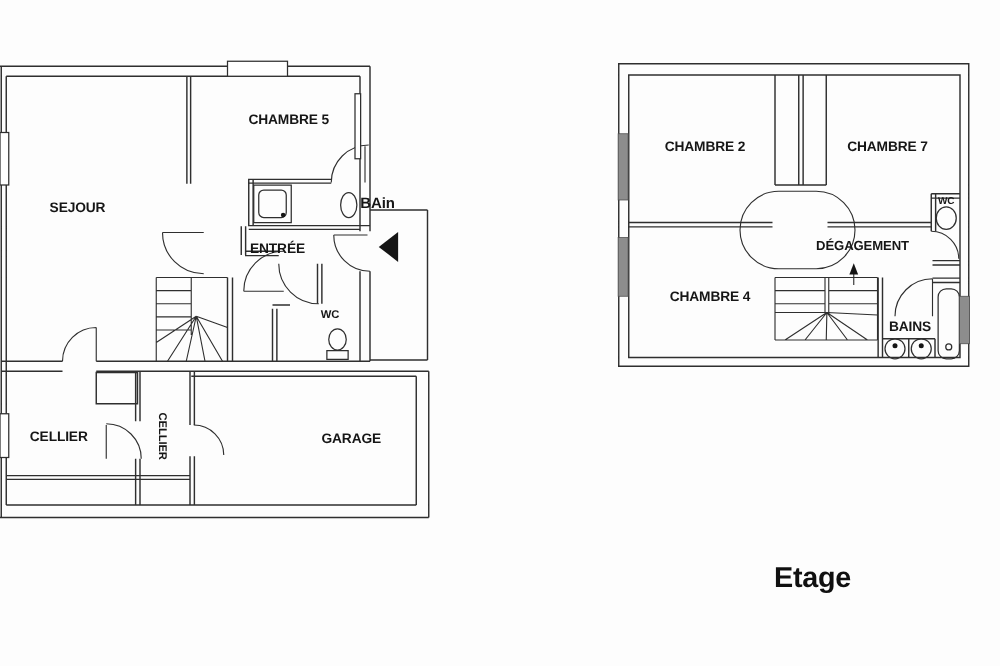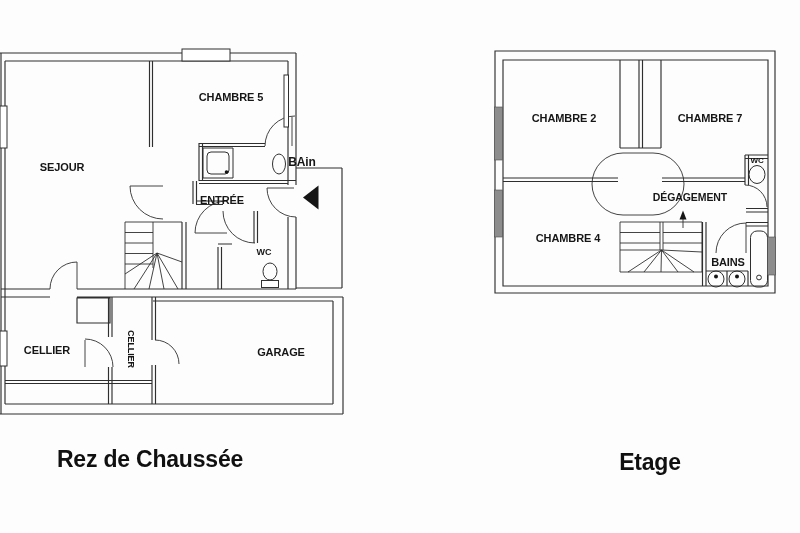--- a/index.html
+++ b/index.html
@@ -176,16 +176,15 @@
   <div class="lbl rot" style="left:130px;top:349px;">CELLIER</div>
   <div class="lbl" style="left:233px;top:352px;margin-left:48px;">GARAGE</div>
 
   <div class="lbl" style="left:564px;top:118px;">CHAMBRE 2</div>
   <div class="lbl" style="left:710px;top:118px;">CHAMBRE 7</div>
   <div class="lbl" style="left:558px;top:238px;margin-left:10px;">CHAMBRE 4</div>
   <div class="lbl deg" style="left:690px;top:197px;">DÉGAGEMENT</div>
   <div class="lbl" style="left:728px;top:262px;">BAINS</div>
   <div class="lbl tiny" style="left:757px;top:161px;">WC</div>
 
-  <div class="caption" style="left:150px;top:459px;">Rez de Chaussée</div>
   <div class="caption" style="left:650px;top:462px;text-align:right;">Etage</div>
 
 </div>
 
 </body></html>

